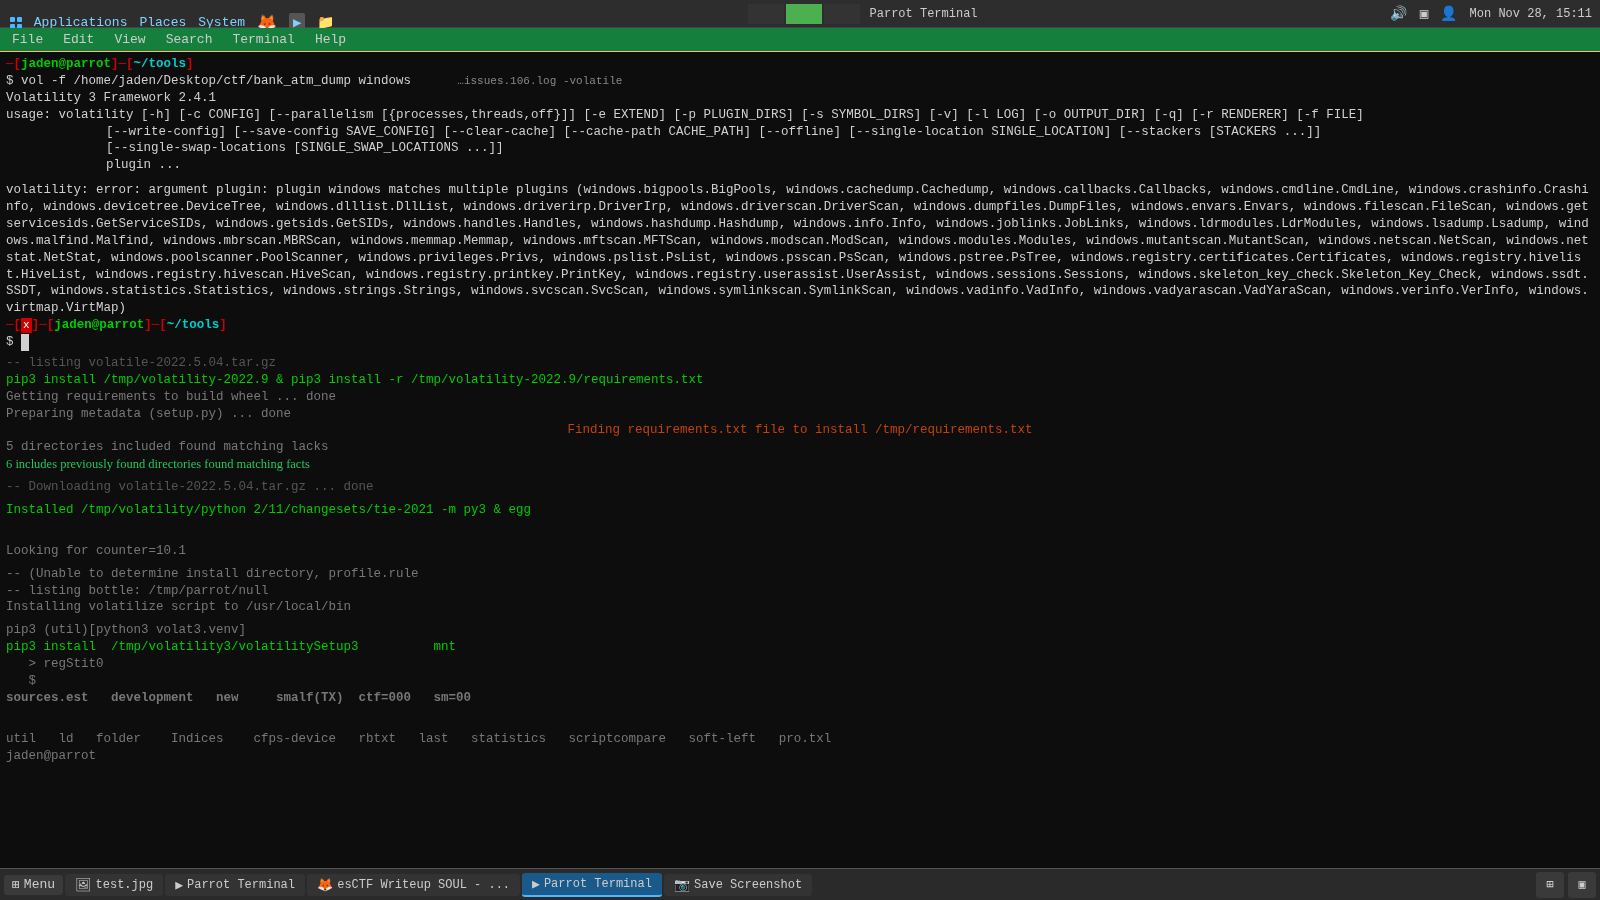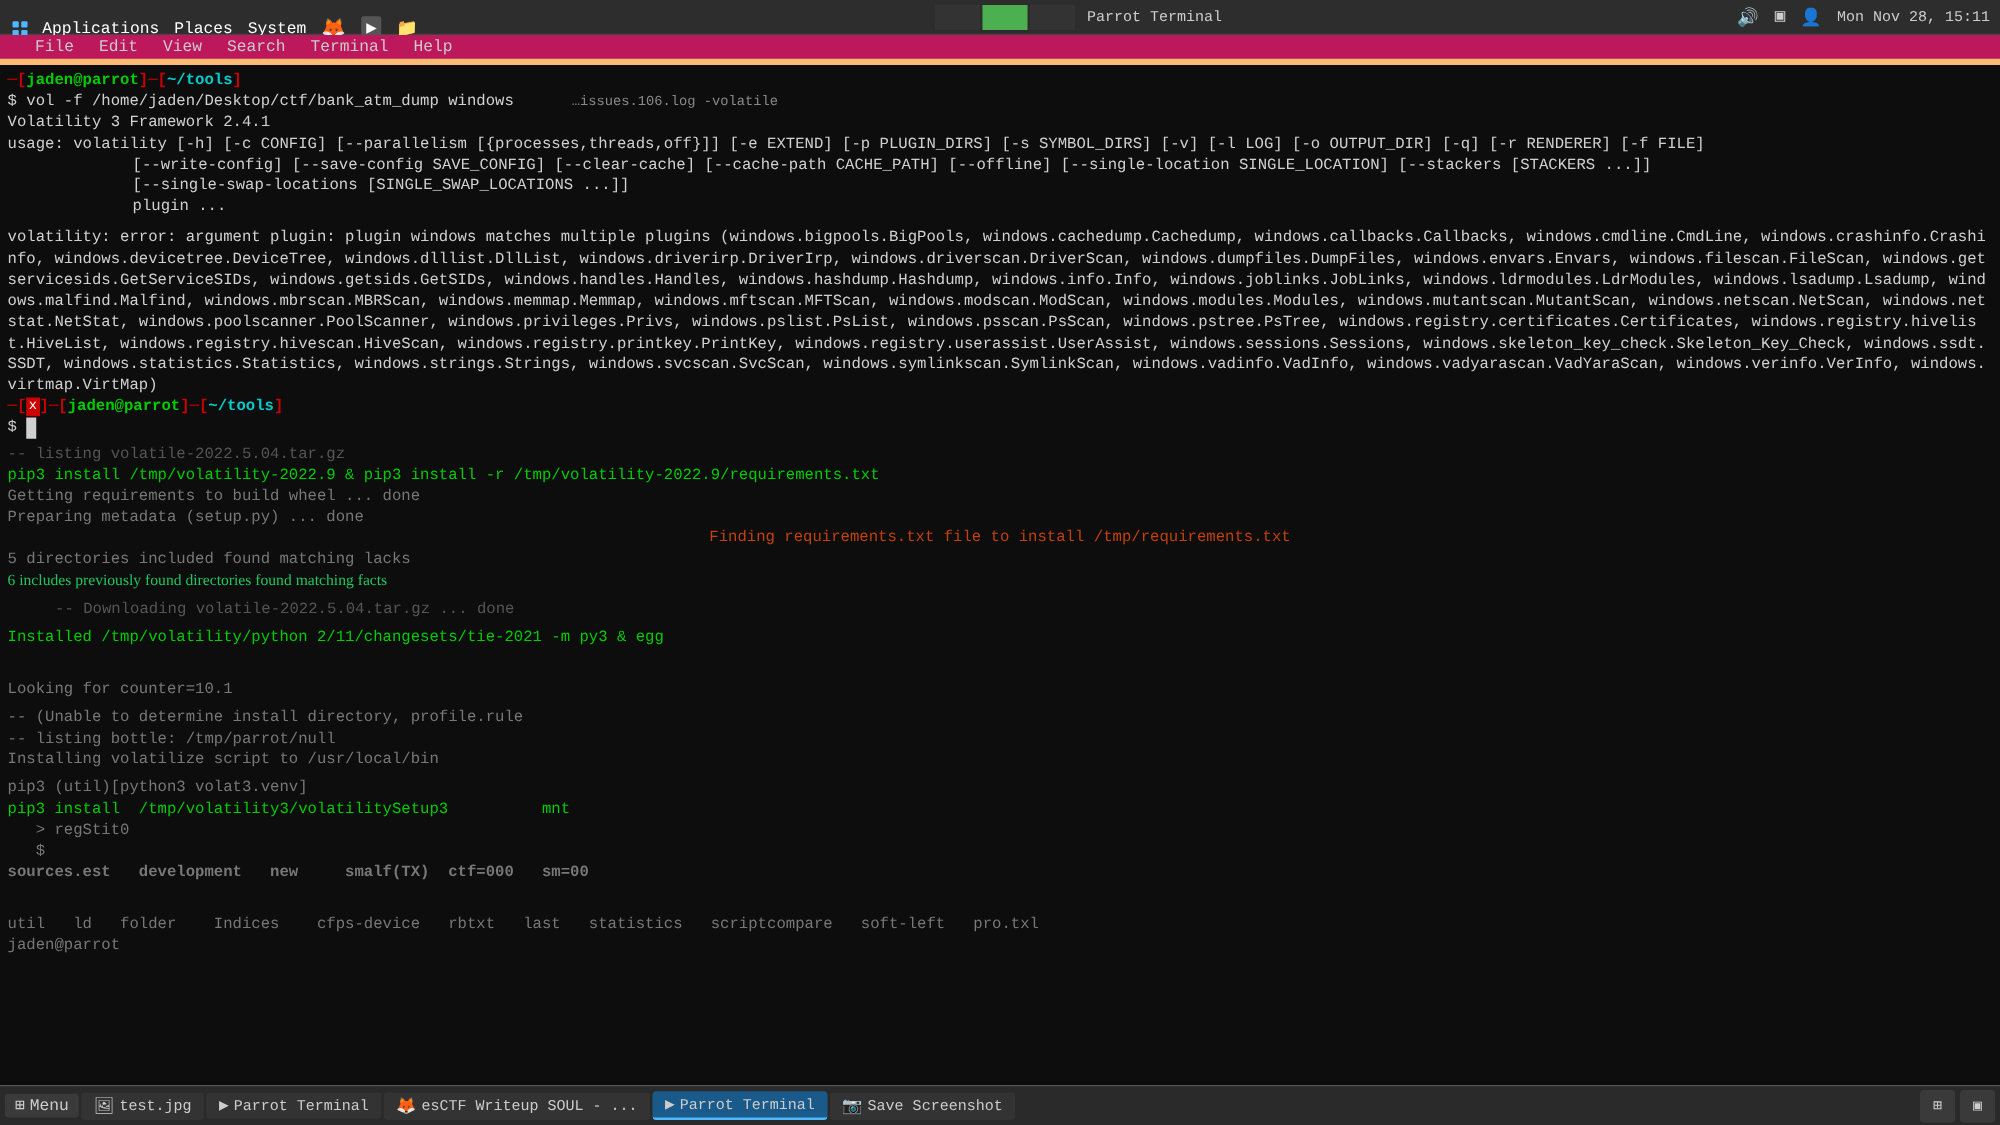--- a/index.html
+++ b/index.html
@@ -24,21 +24,21 @@
       padding: 0 8px;
       border-bottom: 1px solid #444;
       flex-shrink: 0;
     }
     .sys-bar-left {
       display: flex;
       align-items: center;
       gap: 12px;
     }
     .sys-bar-left span {
-      color: #ffffff;
+      color: #7dd3fc;
       font-size: 13px;
       cursor: pointer;
       margin-top: 18px;
     }
     .sys-bar-center {
       display: flex;
       align-items: center;
       gap: 4px;
     }
     .taskbar-preview {
@@ -63,26 +63,26 @@
       align-items: center;
       gap: 12px;
       color: #ccc;
       font-size: 12px;
     }
     .sys-icon { font-size: 14px; cursor: pointer; }
 
     
     #menu-bar {
       height: 24px;
-      background: #be185d;
-      display: flex;
-      align-items: center;
-      padding: 0 20px;
-      gap: 4px;
-      border-bottom: 5px solid #fdba74;
+      background: #15803d;
+      display: flex;
+      align-items: center;
+      padding: 0 4px;
+      gap: 4px;
+      border-bottom: 1px solid #fdba74;
       flex-shrink: 0;
     }
     .menu-item {
       color: #ccc;
       padding: 2px 8px;
       font-size: 13px;
       cursor: pointer;
     }
 
     
@@ -273,21 +273,21 @@
   <div class="output-line"><span class="prompt-dollar">$ </span><span class="cursor">&nbsp;</span></div>
   <div style="height:4px;"></div>
   <div class="output-line" style="color:#555;">-- listing volatile-2022.5.04.tar.gz</div>
   <div class="output-green">pip3 install /tmp/volatility-2022.9 &amp; pip3 install -r /tmp/volatility-2022.9/requirements.txt</div>
   <div class="output-line" style="color:#777;">Getting requirements to build wheel ... done</div>
   <div class="output-line" style="color:#777;">Preparing metadata (setup.py) ... done</div>
   <div class="output-line" style="color:#c2410c;text-align:center;">Finding requirements.txt file to install /tmp/requirements.txt</div>
   <div class="output-line" style="color:#777;">5 directories included found matching lacks</div>
   <div class="output-line" style="color:#22c55e;font-family:Liberation Serif, serif;">6 includes previously found directories found matching facts</div>
   <div style="height:6px;"></div>
-  <div class="output-line" style="color:#555;margin-left:38px;">-- Downloading volatile-2022.5.04.tar.gz ... done</div>
+  <div class="output-line" style="color:#555;">-- Downloading volatile-2022.5.04.tar.gz ... done</div>
   <div style="height:6px;"></div>
   <div class="output-green">Installed /tmp/volatility/python 2/11/changesets/tie-2021 -m py3 &amp; egg</div>
   <div class="output-line" style="color:#777;margin-top:24px;">Looking for counter=10.1</div>
   <div style="height:6px;"></div>
   <div class="output-line" style="color:#777;">-- (Unable to determine install directory, profile.rule</div>
   <div class="output-line" style="color:#777;">-- listing bottle: /tmp/parrot/null</div>
   <div class="output-line" style="color:#777;">Installing volatilize script to /usr/local/bin</div>
   <div style="height:6px;"></div>
   <div class="output-line" style="color:#777;">pip3 (util)[python3 volat3.venv]</div>
   <div class="output-green">pip3 install  /tmp/volatility3/volatilitySetup3          mnt  </div>

